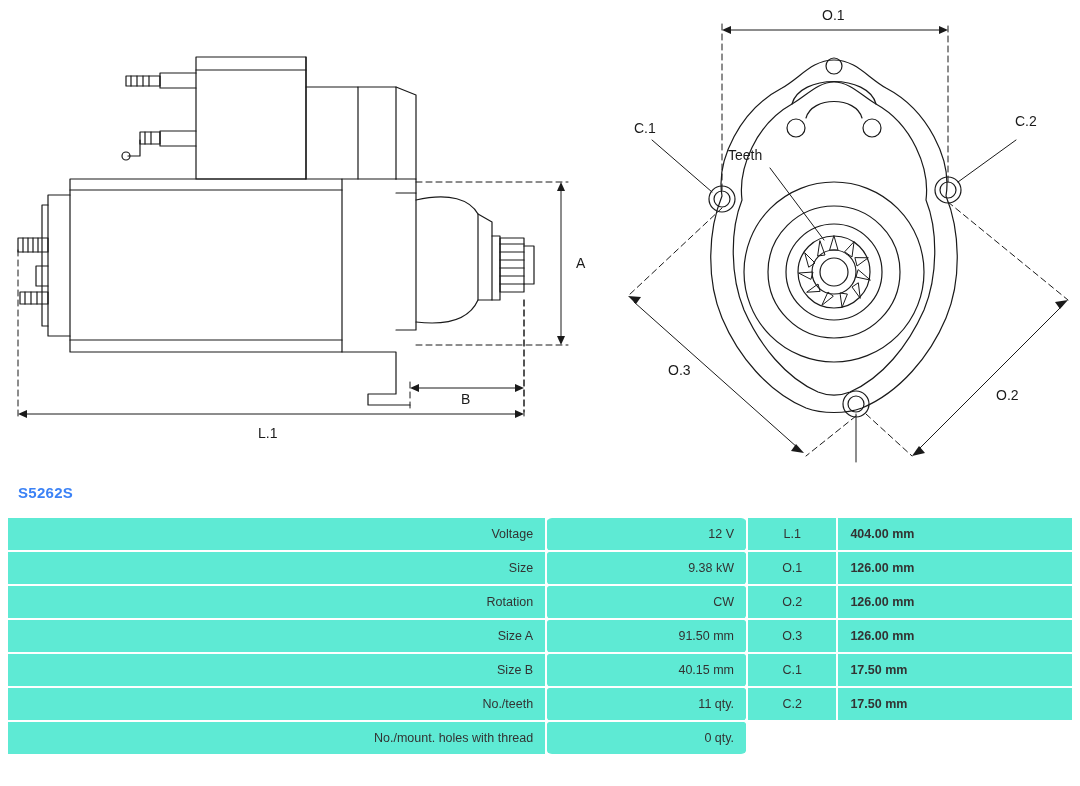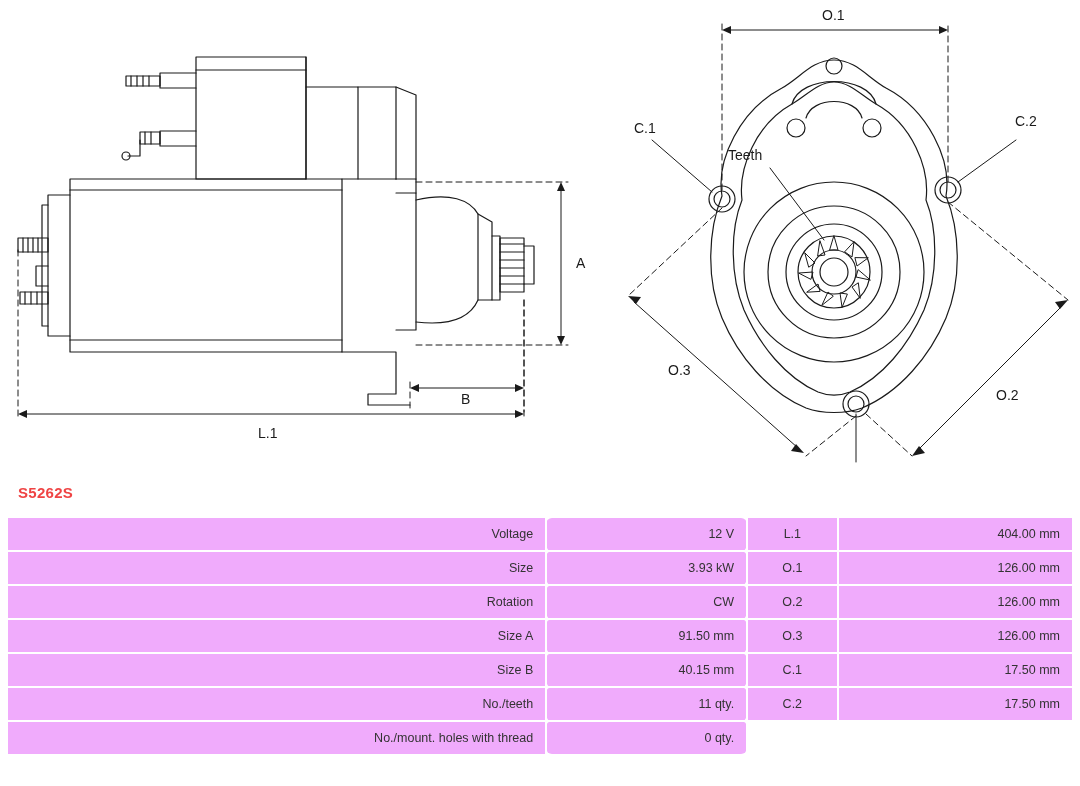--- a/index.html
+++ b/index.html
@@ -31,58 +31,59 @@
   .drawings svg {
     display: block;
   }
   
   .part-code {
     position: absolute;
     left: 18px;
     top: 484px;
     font-size: 15px;
     font-weight: bold;
-    color: #ef4444;
+    color: #3b82f6;
     letter-spacing: 0.3px;
   }
   
   .spec-table {
     position: absolute;
     left: 8px;
     top: 518px;
     width: 1064px;
     border-collapse: collapse;
     font-size: 12.5px;
   }
   .spec-table td {
     height: 32px;
     padding: 0 12px;
-    background: #f0abfc;
+    background: #5eead4;
     border-bottom: 2px solid #ffffff;
     border-right: 2px solid #ffffff;
     color: #333;
     white-space: nowrap;
   }
   .spec-table td.label {
     text-align: right;
     width: 558px;
   }
   .spec-table td.value {
     text-align: right;
     width: 190px;
     border-radius: 6px;
   }
   .spec-table td.label2 {
     text-align: center;
     width: 70px;
   }
   .spec-table td.value2 {
-    text-align: right;
+    text-align: left;
     width: 228px;
     border-right: none;
+    font-weight: bold;
   }
   .spec-table td.empty {
     background: #ffffff;
   }
   .spec-table tr:last-child td {
     border-bottom: none;
   }
 </style>
 </head>
 <body>
@@ -271,21 +272,21 @@
   <table class="spec-table">
     <tbody>
       <tr>
         <td class="label">Voltage</td>
         <td class="value">12 V</td>
         <td class="label2">L.1</td>
         <td class="value2">404.00 mm</td>
       </tr>
       <tr>
         <td class="label">Size</td>
-        <td class="value">3.93 kW</td>
+        <td class="value">9.38 kW</td>
         <td class="label2">O.1</td>
         <td class="value2">126.00 mm</td>
       </tr>
       <tr>
         <td class="label">Rotation</td>
         <td class="value">CW</td>
         <td class="label2">O.2</td>
         <td class="value2">126.00 mm</td>
       </tr>
       <tr>

